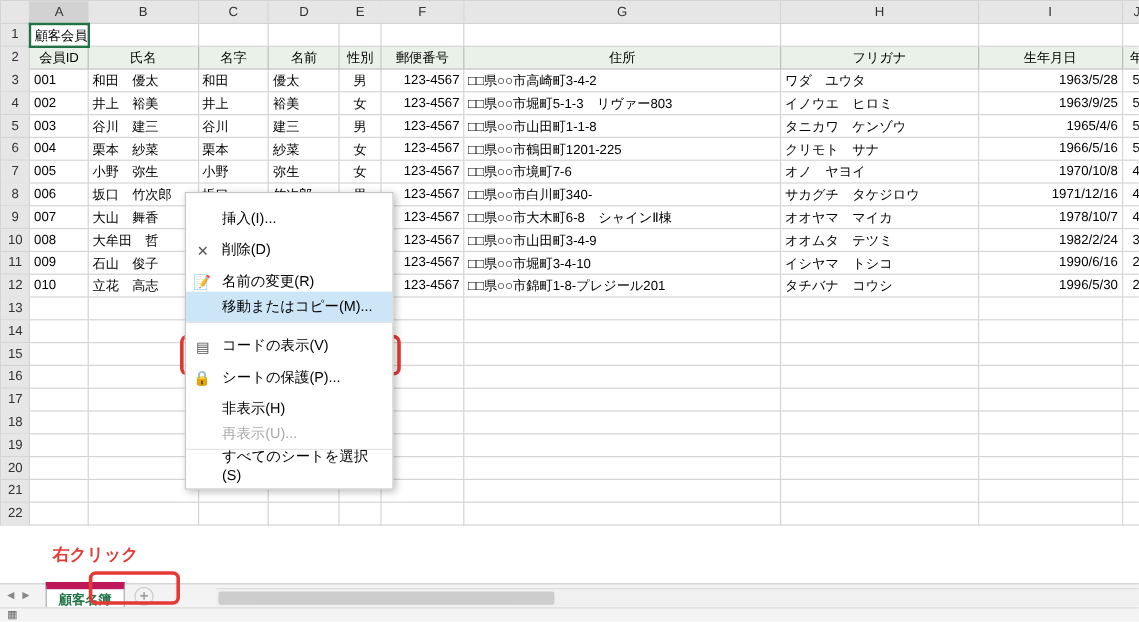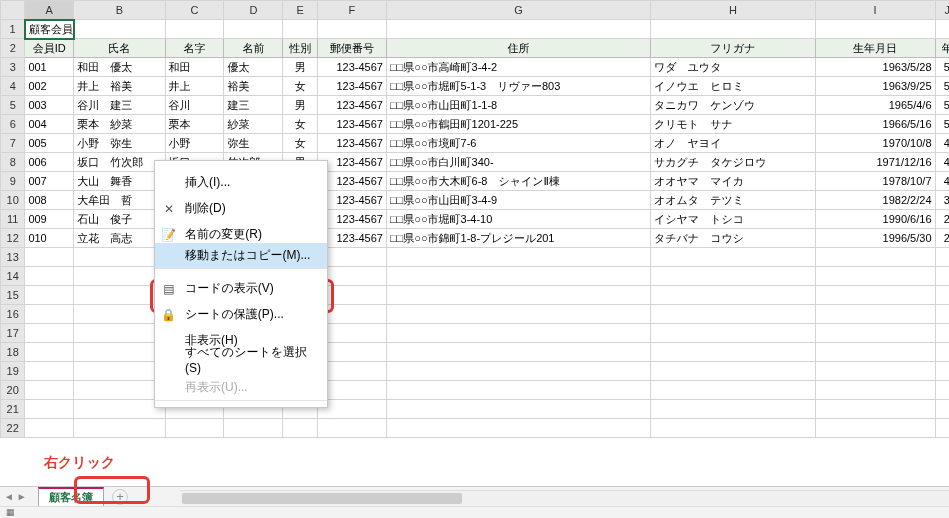--- a/index.html
+++ b/index.html
@@ -25,21 +25,21 @@
 .col-H { width: 162px; }
 .col-I { width: 118px; }
 .col-J { width: 24px; }
 
 .corner { background: #e6e6e6; border: 1px solid #d4d4d4; }
 th.sel-col { background: #d2d2d2 !important; border-bottom: 2px solid #217346; }
 td.sel-cell { border: 2px solid #217346 !important; }
 
 .tabs-bar { position: absolute; left: 0; right: 0; bottom: 12px; height: 20px; display: flex; align-items: center; padding-left: 38px; border-top: 1px solid #ccc; background: #f3f3f3; }
 .tab-nav { width: 40px; display: flex; gap: 4px; color: #888; font-size: 10px; position: absolute; left: 4px; }
-.sheet-tab { background: #fff; border: 1px solid #aaa; border-bottom: none; padding: 1px 10px; font-size: 11px; color: #217346; font-weight: bold; border-top: 2px solid #be185d; }
+.sheet-tab { background: #fff; border: 1px solid #aaa; border-bottom: none; padding: 1px 10px; font-size: 11px; color: #217346; font-weight: bold; border-top: 6px solid #be185d; }
 .new-sheet { margin-left: 8px; color: #888; font-size: 13px; width: 16px; height: 16px; border: 1px solid #ccc; border-radius: 8px; text-align: center; line-height: 13px; }
 
 .ctx-menu { position: absolute; left: 154px; top: 160px; width: 174px; background: #fff; border: 1px solid #c8c8c8; box-shadow: 2px 2px 6px rgba(0,0,0,0.25); padding: 4px 0; z-index: 50; }
 .ctx-item { display: flex; align-items: flex-end; height: 26px; padding: 0 8px 0 30px; font-size: 12px; position: relative; cursor: default; }
 .ctx-item.sep-after { border-bottom: 1px solid #e5e5e5; padding-bottom: 4px; margin-bottom: 2px; }
 .ctx-item.disabled { color: #aaa; }
 .ctx-item.hover { background: #cde6f7; }
 .ctx-icon { position: absolute; left: 6px; width: 16px; height: 16px; display: flex; align-items: center; justify-content: center; color: #555; }
 
 .callout-red { border: 3px solid #e53935; border-radius: 6px; position: absolute; pointer-events: none; }
@@ -398,25 +398,25 @@
       <span class="ctx-icon">▤</span>
       <span>コードの表示(V)</span>
     </div>
   <div class="ctx-item">
       <span class="ctx-icon">🔒</span>
       <span>シートの保護(P)...</span>
     </div>
   <div class="ctx-item">
       <span>非表示(H)</span>
     </div>
-  <div class="ctx-item">
-      <span>すべてのシートを選択(S)</span>
-    </div>
   <div class="ctx-item disabled sep-after">
       <span>再表示(U)...</span>
+    </div>
+  <div class="ctx-item">
+      <span>すべてのシートを選択(S)</span>
     </div>
 </div>
 
 <div class="tabs-bar">
   <div class="tab-nav">◄ ►</div>
   <div class="sheet-tab">顧客名簿</div>
   <div class="new-sheet">+</div>
 </div>
 
 <div class="scroll-track">

